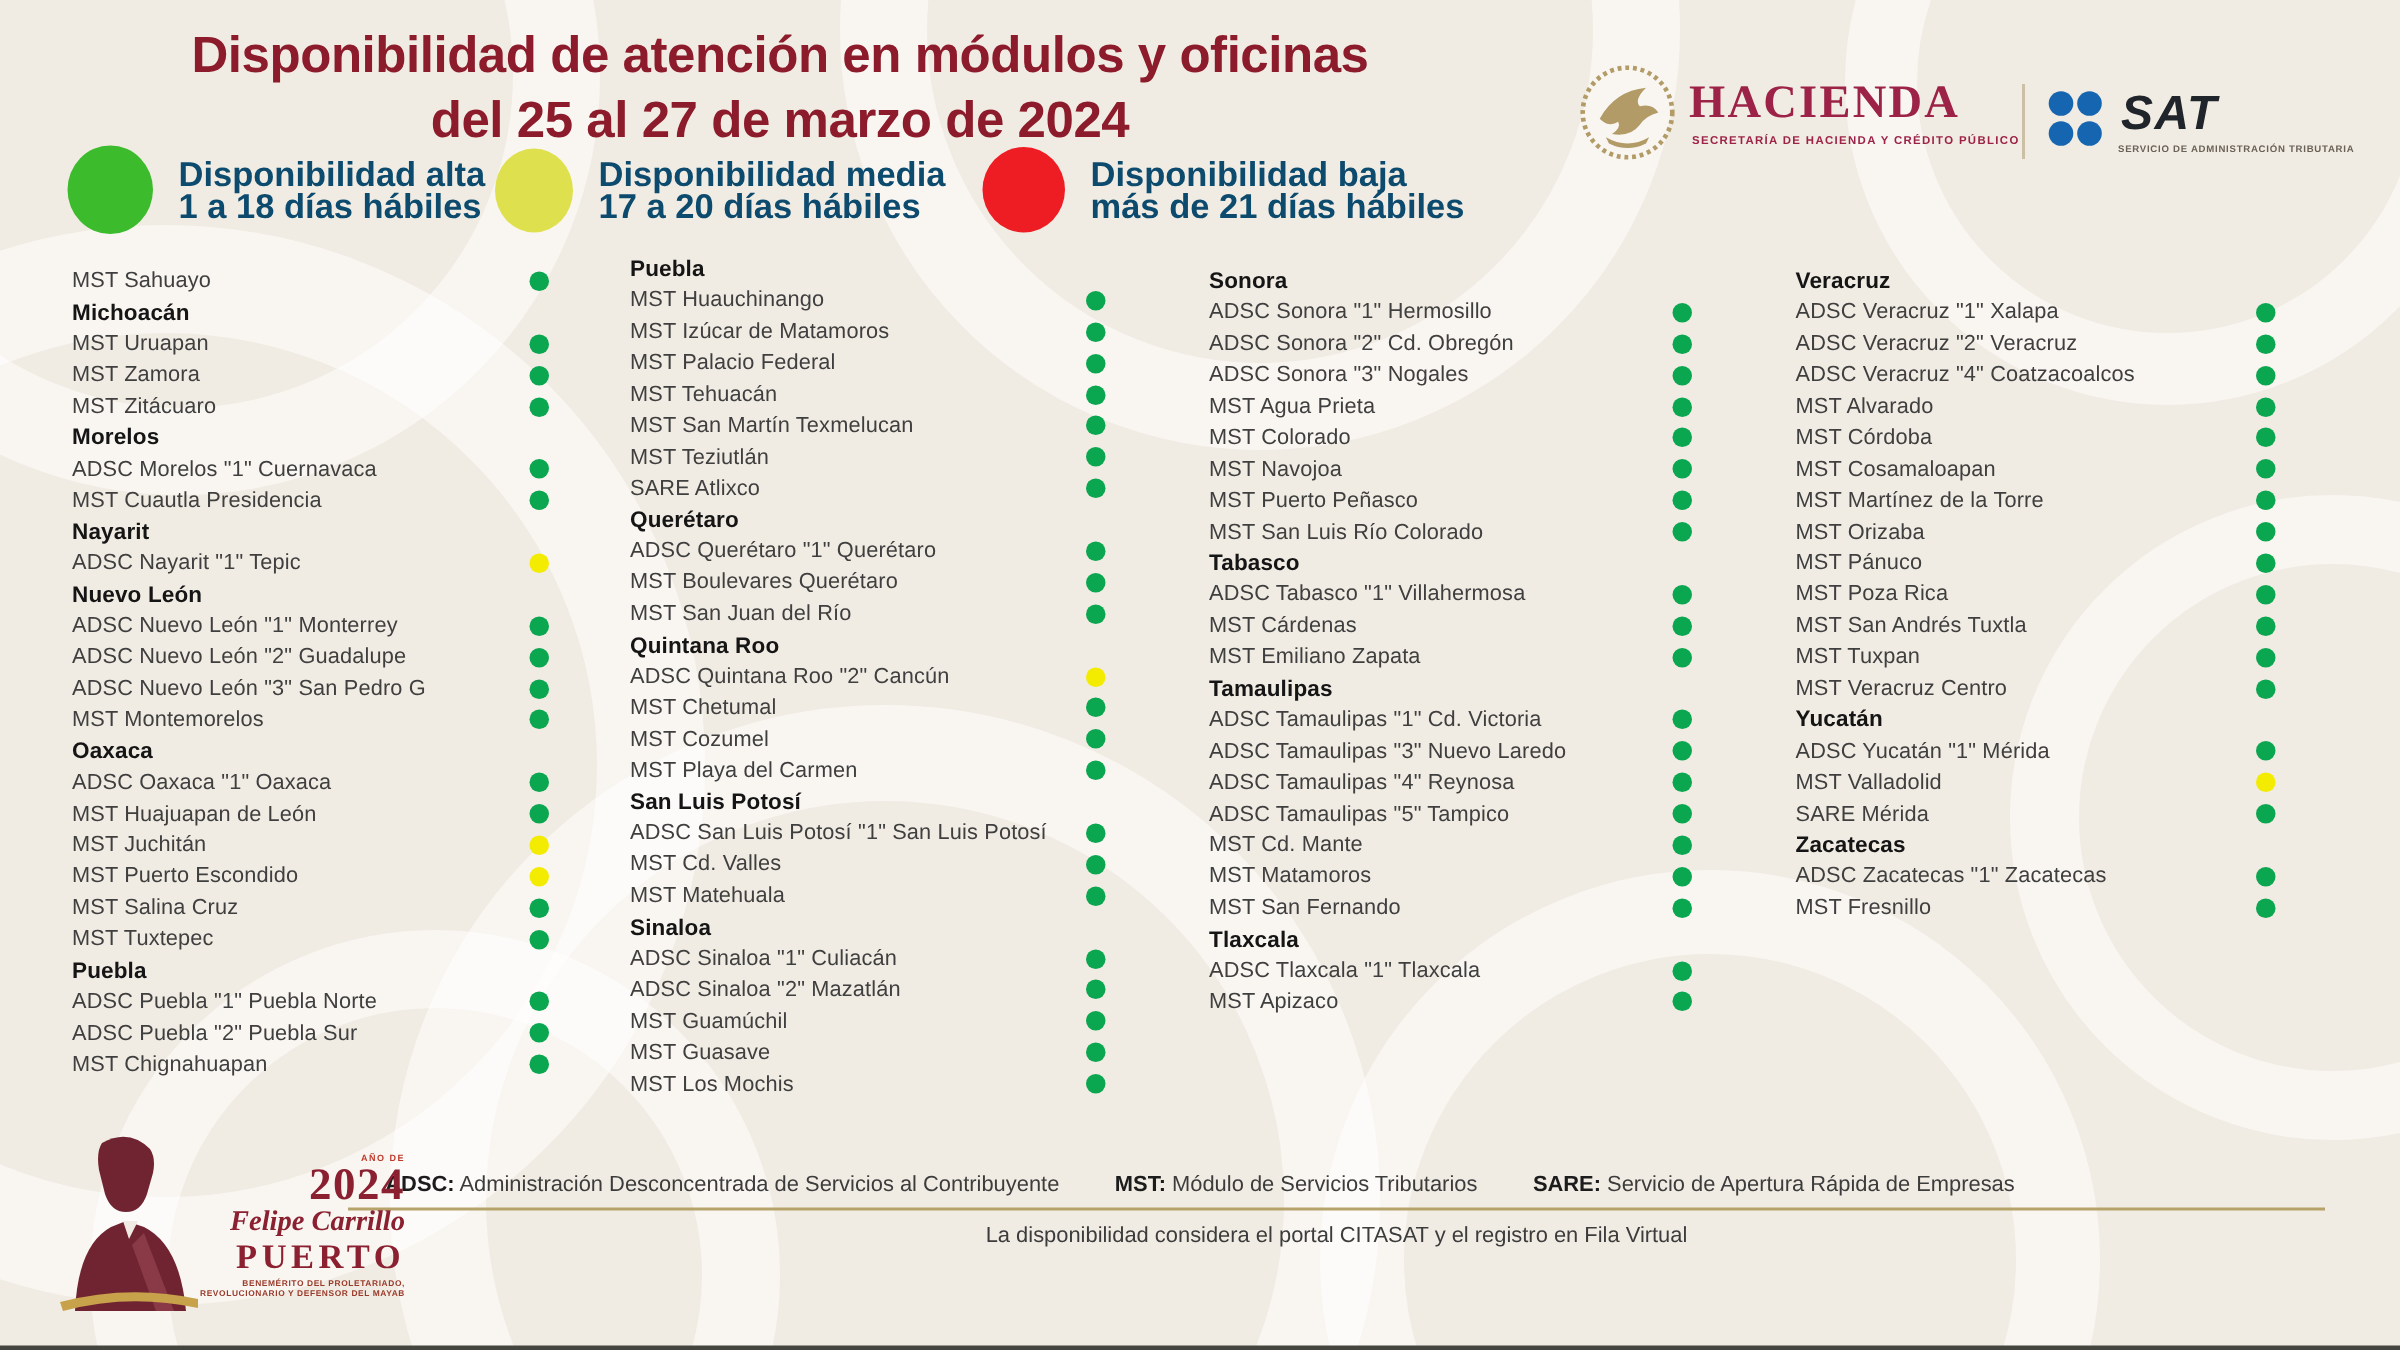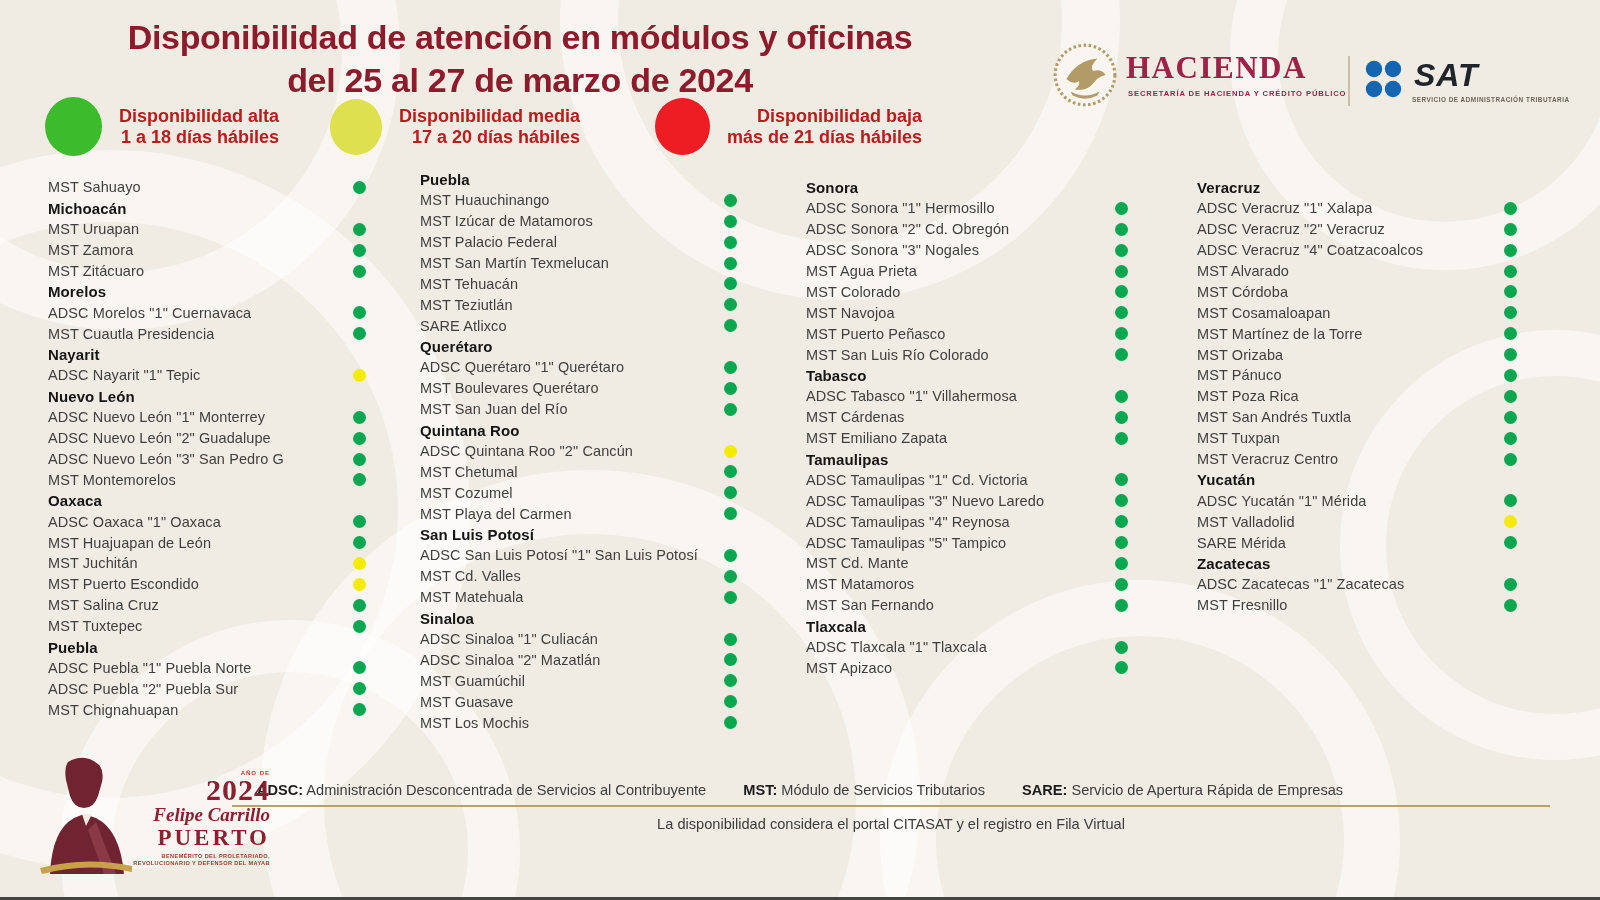--- a/index.html
+++ b/index.html
@@ -42,21 +42,21 @@
     font-style:italic; color:#20242b; letter-spacing:1px; }
   .sat-tag { position:absolute; left:1412px; top:96px; font-size:6.4px; font-weight:bold;
     color:#6b6257; letter-spacing:.5px; }
 
   
   .legend-item { position:absolute; display:flex; align-items:center; gap:17px; }
   .li-1{left:45px;top:97px;} .li-2{left:330px;top:99px;} .li-3{left:655px;top:98px;}
   .legend-dot { width:57px; height:59px; border-radius:50%; flex:none; }
   .li-2 .legend-dot{ width:52px; height:56px; }
   .li-3 .legend-dot{ width:55px; height:57px; }
-  .legend-text { font-weight:bold; font-size:18px; line-height:21px; color:#b91c1c;text-align:right; }
+  .legend-text { font-weight:bold; font-size:23px; line-height:21px; color:#0c4a6e; }
 
   
   .col { position:absolute; }
   .col-1{ left:48px;  top:177px; width:318px; }
   .col-2{ left:420px; top:169px; width:317px; }
   .col-3{ left:806px; top:177px; width:322px; }
   .col-4{ left:1197px;top:177px; width:320px; }
   .row { height:20.9px; display:flex; align-items:center; }
   .row .lbl { flex:1; font-size:14.5px; color:#3f3f3f; white-space:nowrap; letter-spacing:.1px; }
   .row.state .lbl { font-size:15px; font-weight:bold; color:#151515; }
@@ -256,25 +256,25 @@
         </div>
         <div class="row">
           <span class="lbl">MST Izúcar de Matamoros</span>
           <span class="dot" style="background: rgb(11, 166, 80);"></span>
         </div>
         <div class="row">
           <span class="lbl">MST Palacio Federal</span>
           <span class="dot" style="background: rgb(11, 166, 80);"></span>
         </div>
         <div class="row">
+          <span class="lbl">MST Tehuacán</span>
+          <span class="dot" style="background: rgb(11, 166, 80);"></span>
+        </div>
+        <div class="row">
           <span class="lbl">MST San Martín Texmelucan</span>
-          <span class="dot" style="background: rgb(11, 166, 80);"></span>
-        </div>
-        <div class="row">
-          <span class="lbl">MST Tehuacán</span>
           <span class="dot" style="background: rgb(11, 166, 80);"></span>
         </div>
         <div class="row">
           <span class="lbl">MST Teziutlán</span>
           <span class="dot" style="background: rgb(11, 166, 80);"></span>
         </div>
         <div class="row">
           <span class="lbl">SARE Atlixco</span>
           <span class="dot" style="background: rgb(11, 166, 80);"></span>
         </div>

